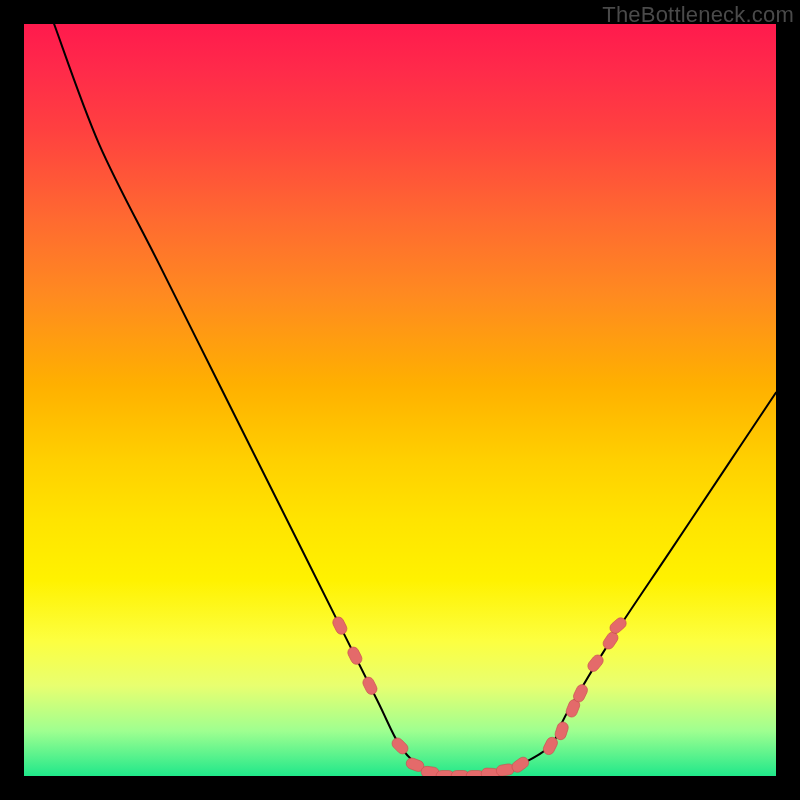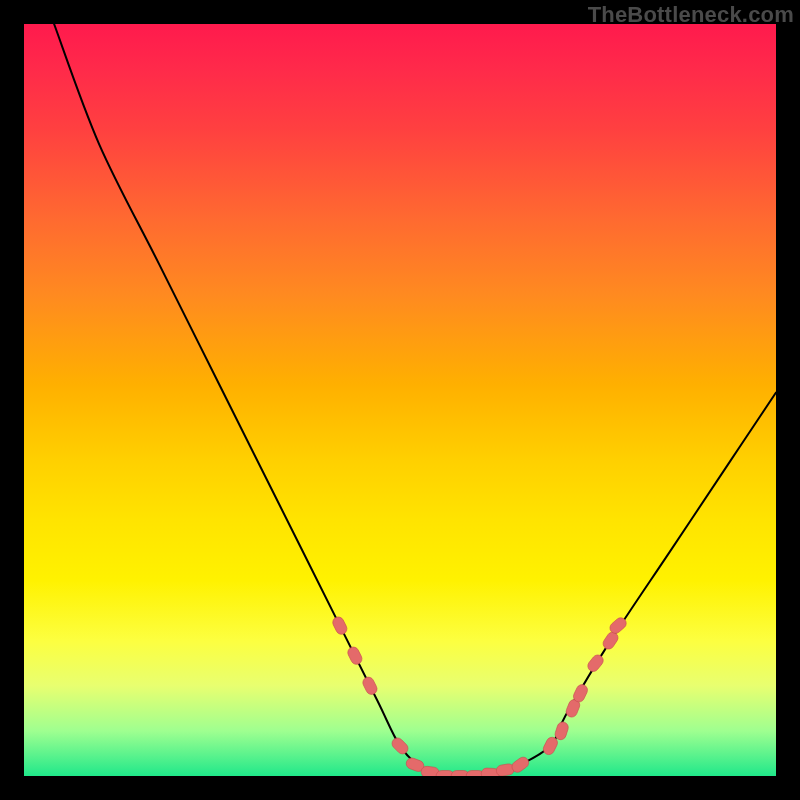--- a/index.html
+++ b/index.html
@@ -46,21 +46,21 @@
       #9fff90 94%,
       #20e88a 100%
     );
   }
   .watermark {
     position: absolute;
     top: 2px;
     right: 6px;
     color: #4a4a4a;
     font-size: 22px;
-    font-weight: 700;
+    font-weight: 400;
     letter-spacing: 0.2px;
     user-select: none;
   }
   svg.curve {
     position: absolute;
     inset: 0;
     width: 100%;
     height: 100%;
   }
 </style>

